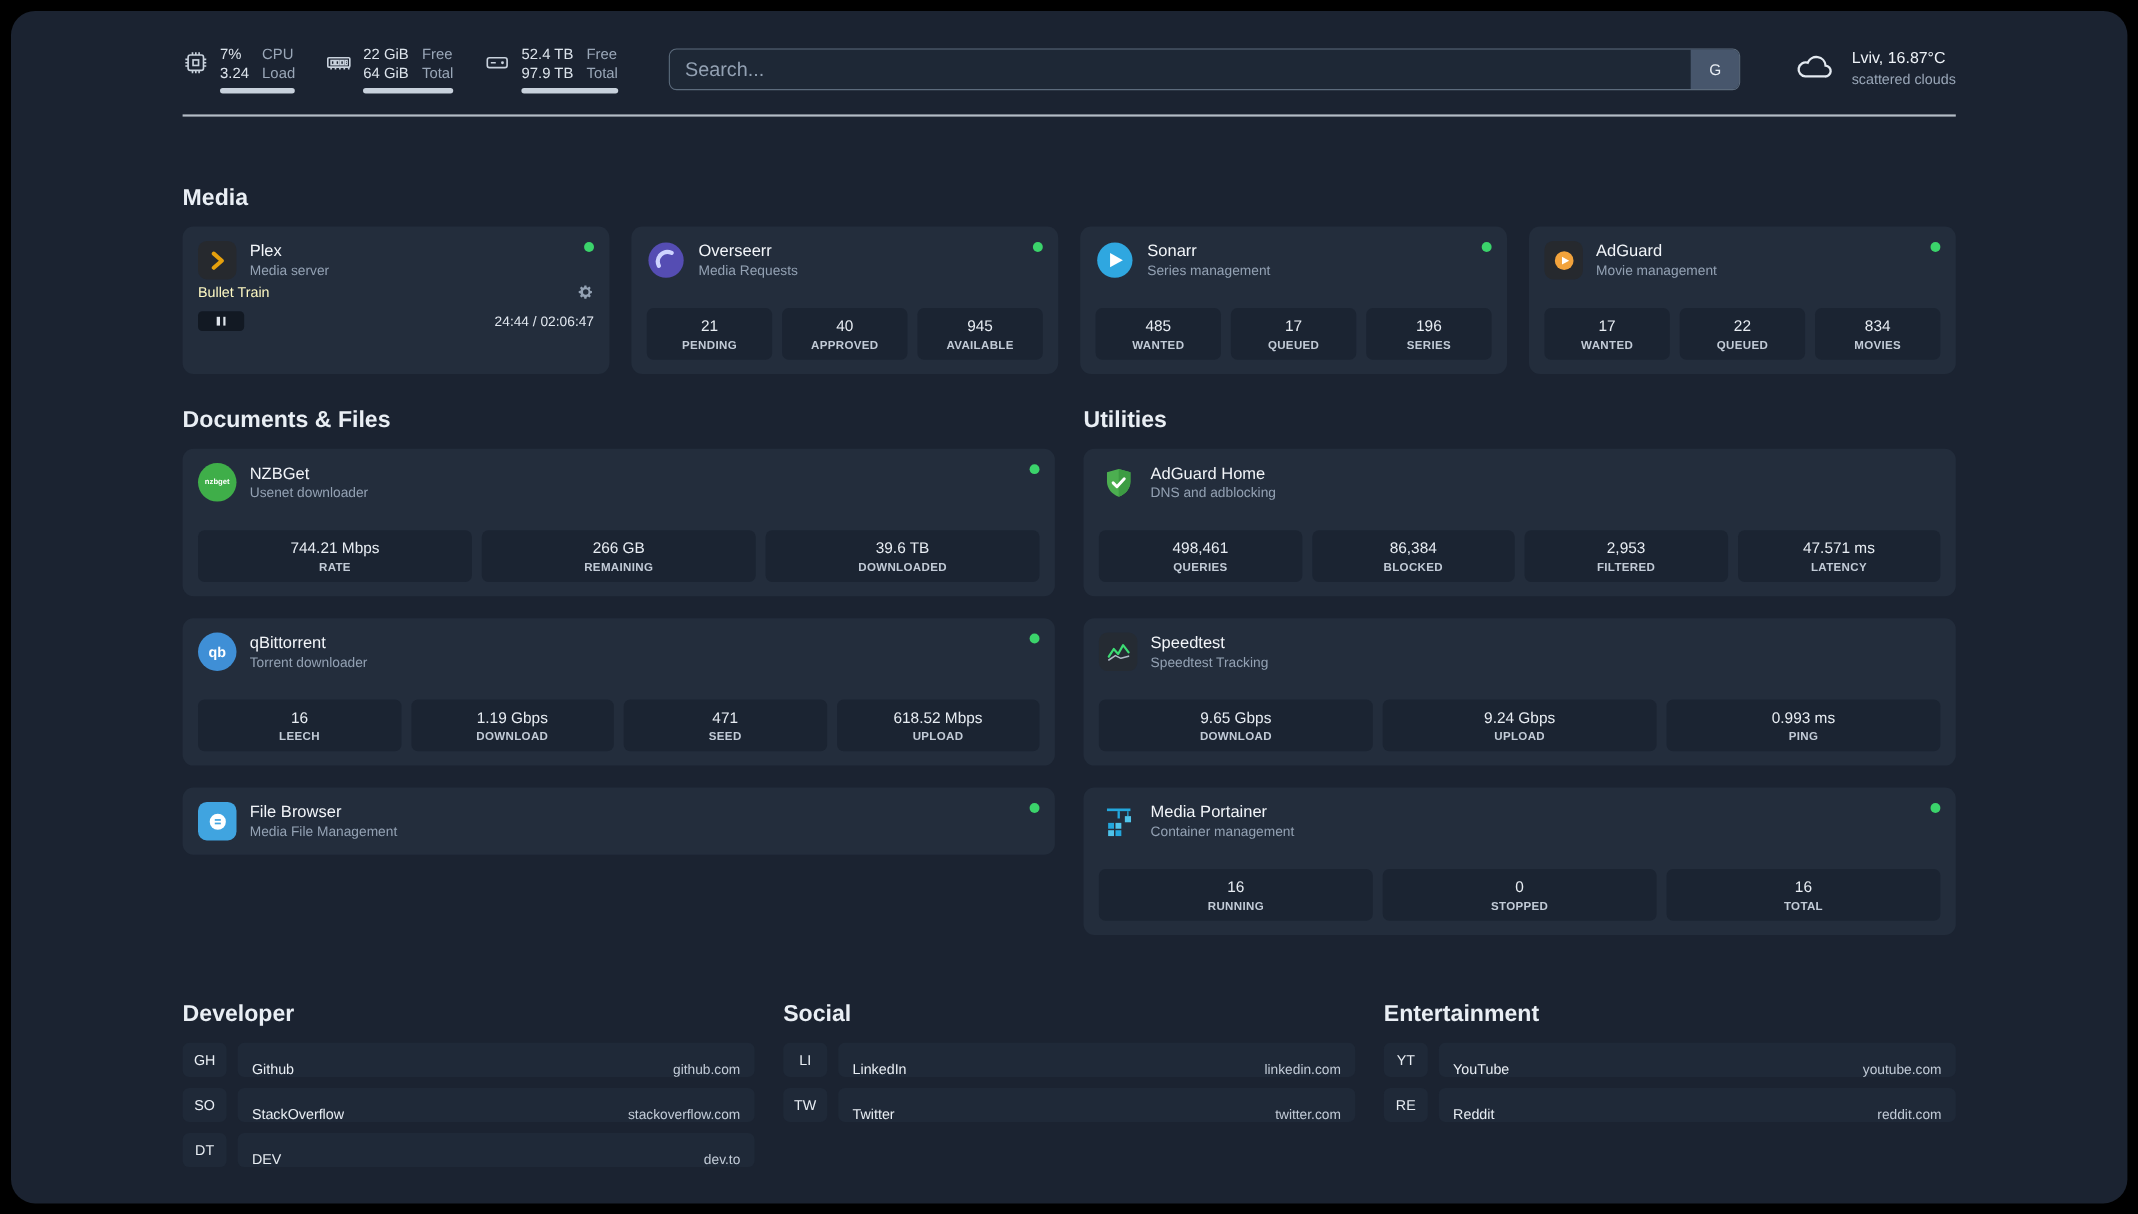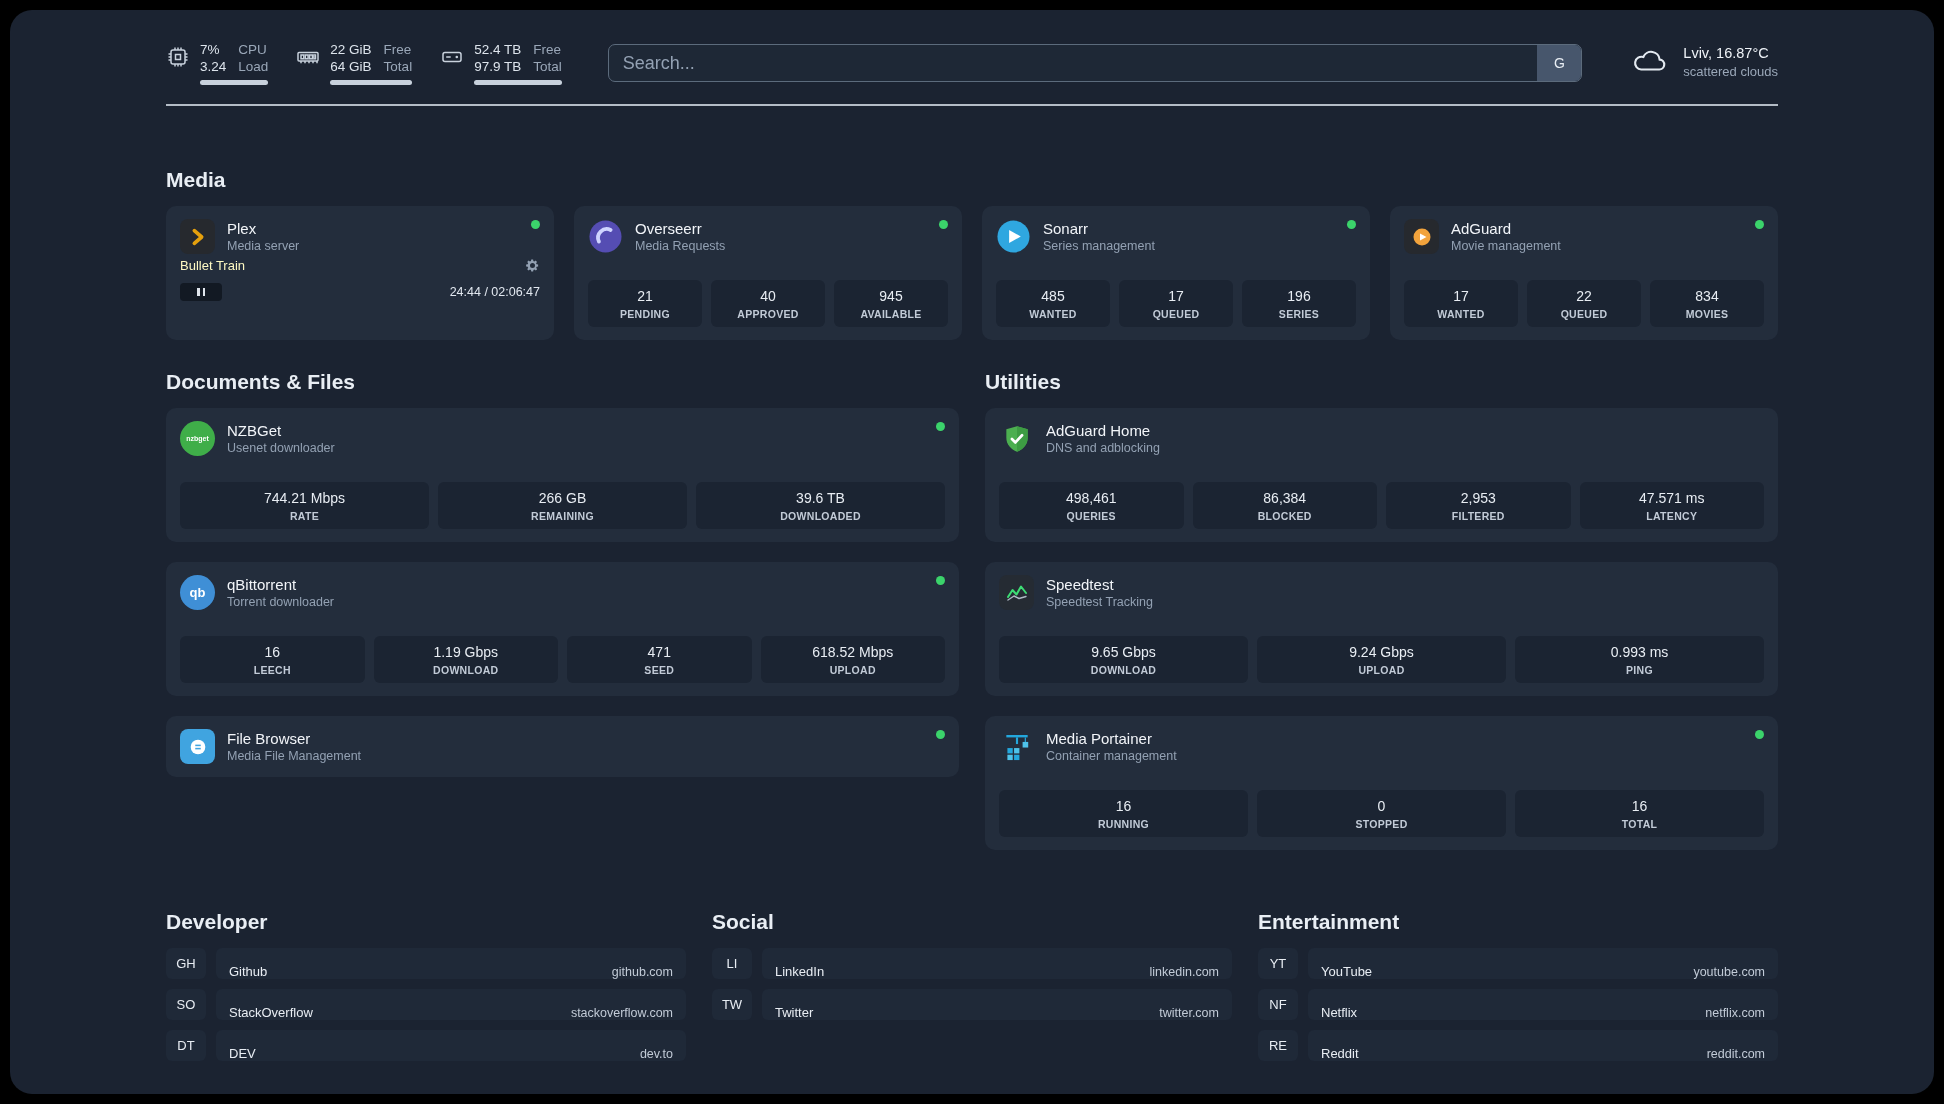--- a/index.html
+++ b/index.html
@@ -535,27 +535,20 @@
       <section>
         <h2 class="sec">Entertainment</h2>
         <div class="bm-item">
           <span class="bm-abbr">YT</span>
           <span class="bm-pill">
             <span class="bm-name">YouTube</span>
             <span class="bm-url">youtube.com</span>
           </span>
         </div>
         <div class="bm-item">
-          <span class="bm-abbr">NF</span>
-          <span class="bm-pill">
-            <span class="bm-name">Netflix</span>
-            <span class="bm-url">netflix.com</span>
-          </span>
-        </div>
-        <div class="bm-item">
           <span class="bm-abbr">RE</span>
           <span class="bm-pill">
             <span class="bm-name">Reddit</span>
             <span class="bm-url">reddit.com</span>
           </span>
         </div>
       </section>
     </div>
 
   </div>

